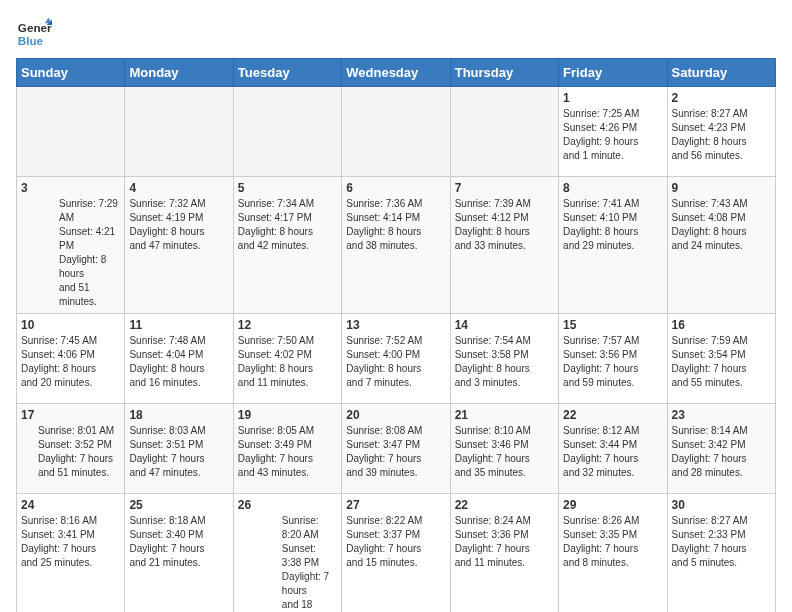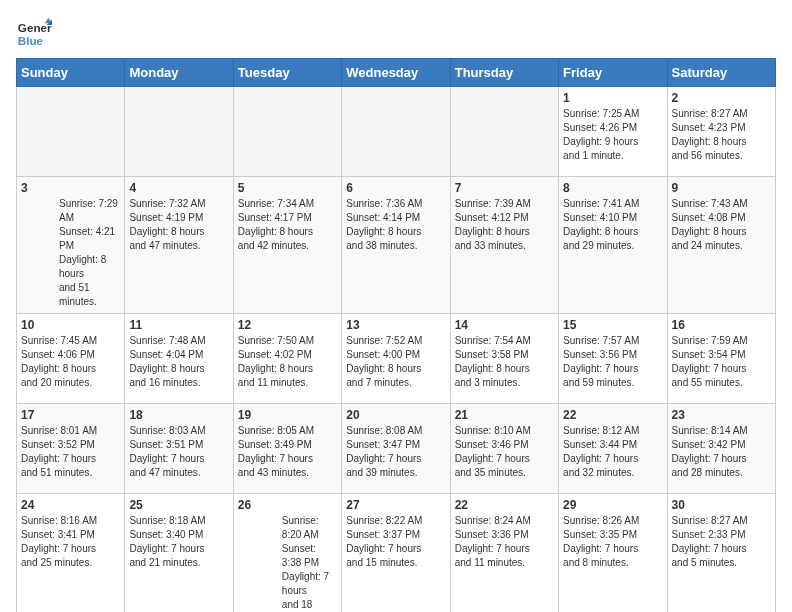--- a/index.html
+++ b/index.html
@@ -239,21 +239,21 @@
             <span class="day-number">16</span>
             <div class="day-info" style="white-space: pre-line;">Sunrise: 7:59 AM
 Sunset: 3:54 PM
 Daylight: 7 hours
 and 55 minutes.</div>
           </td>
         </tr>
         <tr>
           <td>
             <span class="day-number">17</span>
-            <div class="day-info" style="white-space: pre-line;">Sunrise: 8:01 AM
+            <div class="day-info" style="white-space: pre-line; margin-left: 17px;">Sunrise: 8:01 AM
 Sunset: 3:52 PM
 Daylight: 7 hours
 and 51 minutes.</div>
           </td>
           <td>
             <span class="day-number">18</span>
             <div class="day-info" style="white-space: pre-line;">Sunrise: 8:03 AM
 Sunset: 3:51 PM
 Daylight: 7 hours
 and 47 minutes.</div>

